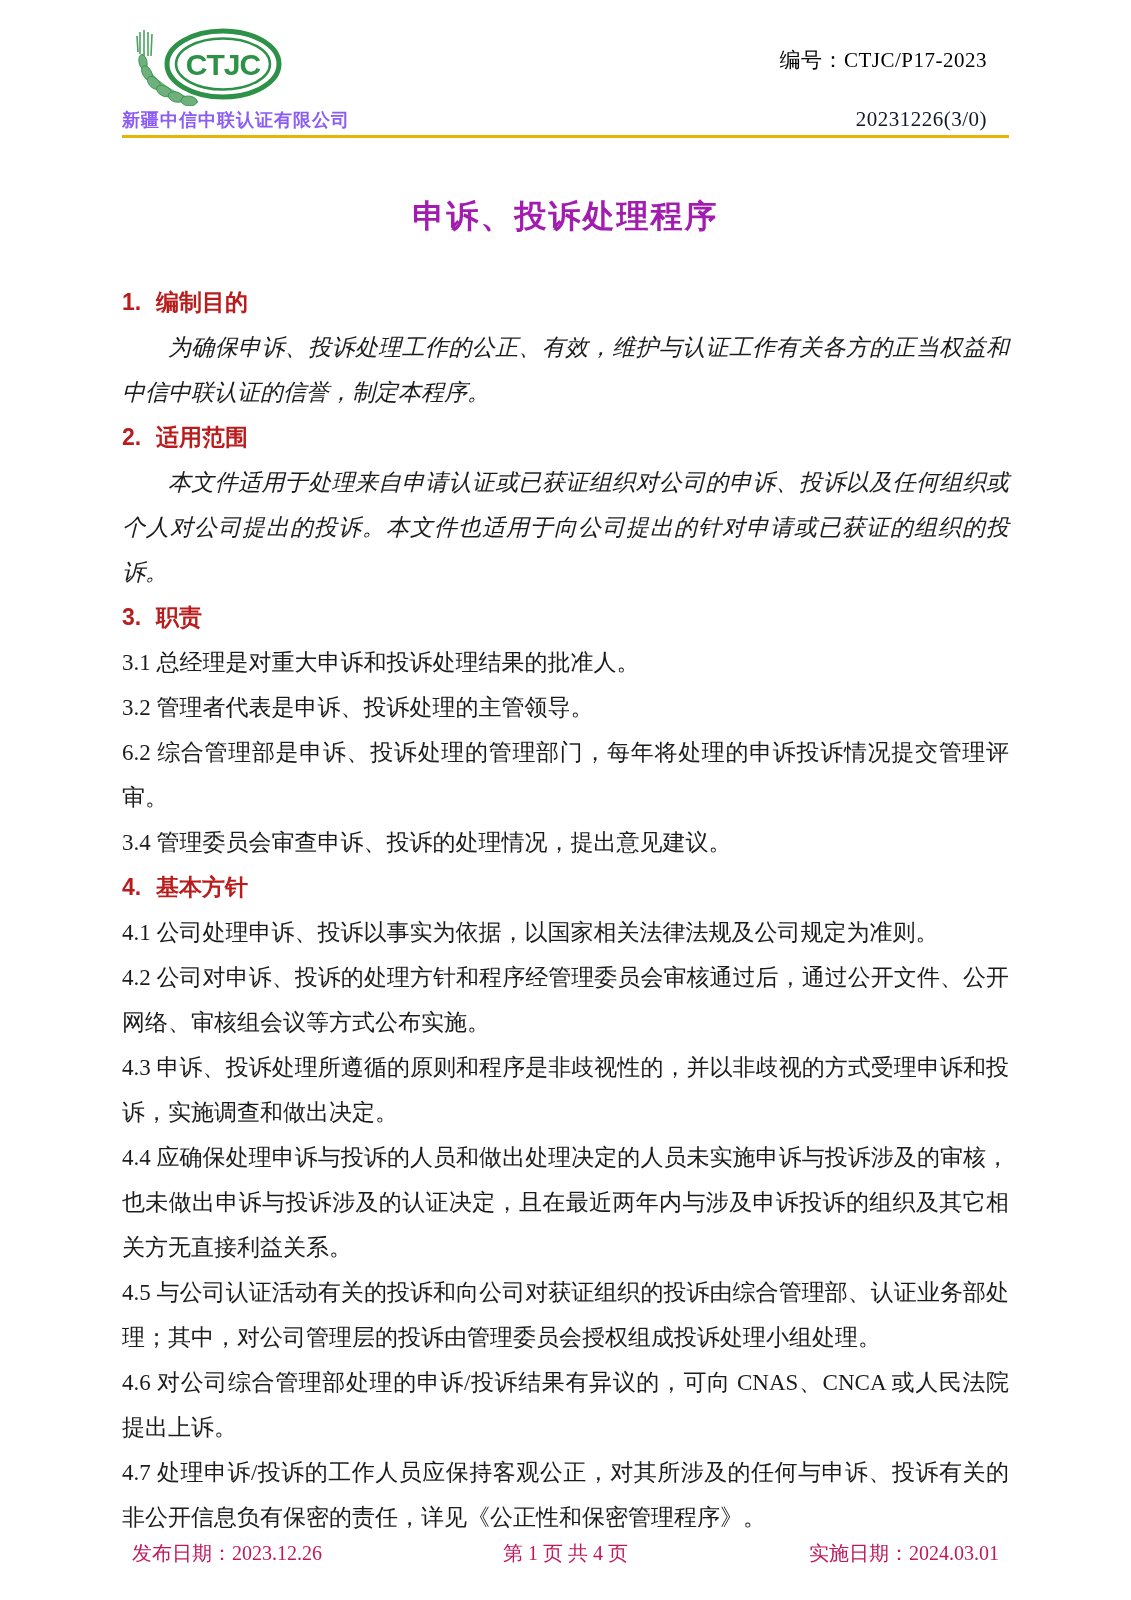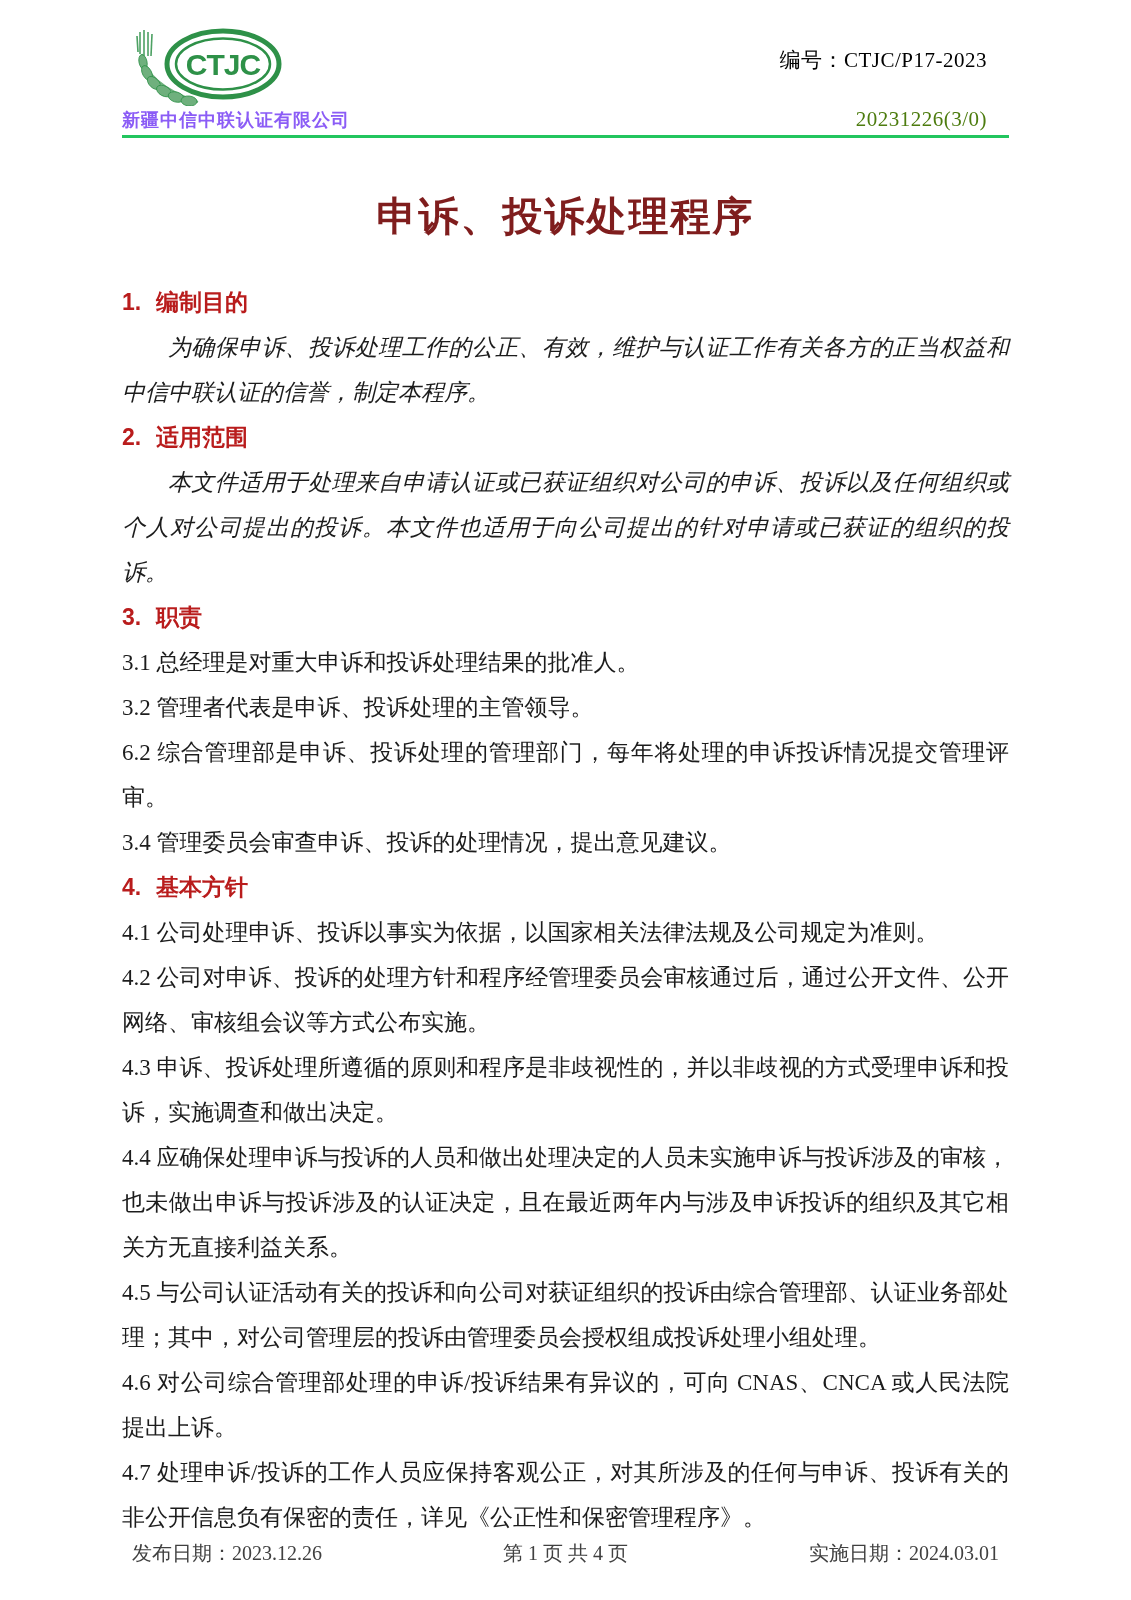--- a/index.html
+++ b/index.html
@@ -18,21 +18,21 @@
     display: flex;
     flex-direction: column;
     color: #1c1c1c;
     font-family: "Liberation Serif", "DejaVu Serif", serif;
   }
   
   .doc-header {
     display: flex;
     justify-content: space-between;
     align-items: stretch;
-    border-bottom: 3px solid #22c55e;
+    border-bottom: 3px solid #eab308;
     padding-bottom: 3px;
     min-height: 96px;
   }
   .header-left {
     display: flex;
     flex-direction: column;
     justify-content: flex-end;
   }
   .logo-wrap {
     width: 170px;
@@ -54,31 +54,31 @@
     align-items: flex-end;
     padding: 10px 22px 0 0;
   }
   .doc-number {
     font-size: 21px;
     color: #000000;
     letter-spacing: 0.5px;
   }
   .doc-revision {
     font-size: 21px;
-    color: #4d7c0f;
+    color: #0f172a;
     letter-spacing: 0.5px;
   }
   
   .doc-title {
     font-family: "Liberation Sans", "DejaVu Sans", sans-serif;
     font-weight: bold;
-    font-size: 40px;
+    font-size: 32px;
     letter-spacing: 2px;
     text-align: center;
-    color: #7f1d1d;
+    color: #a21caf;
     margin: 54px 0 40px 0;
     line-height: 48px;
   }
   
   .doc-body {
     font-size: 23px;
     line-height: 45px;
   }
   .section-heading {
     font-family: "Liberation Sans", "DejaVu Sans", sans-serif;
@@ -101,21 +101,21 @@
     text-indent: 2em;
     font-style: italic;
   }
   
   .doc-footer {
     margin-top: auto;
     display: flex;
     justify-content: space-between;
     align-items: baseline;
     font-size: 20px;
-    color: #404040;
+    color: #be185d;
     padding: 0 10px;
   }
   .footer-center { text-align: center; }
 </style>
 </head>
 <body>
 
 <div class="page">
 
   <div class="doc-header">

